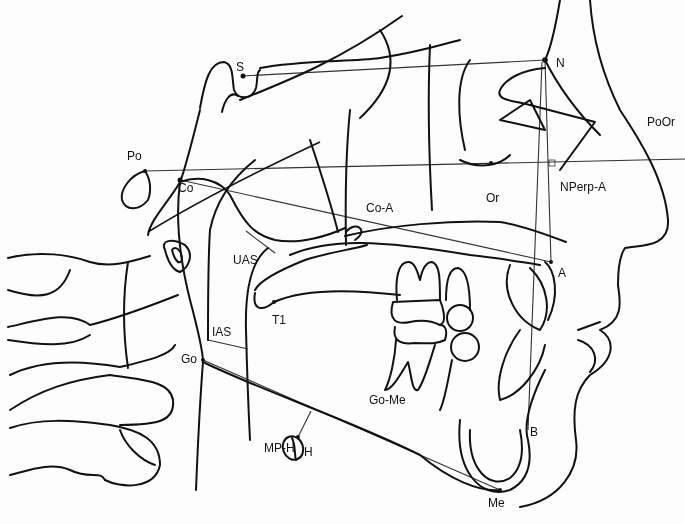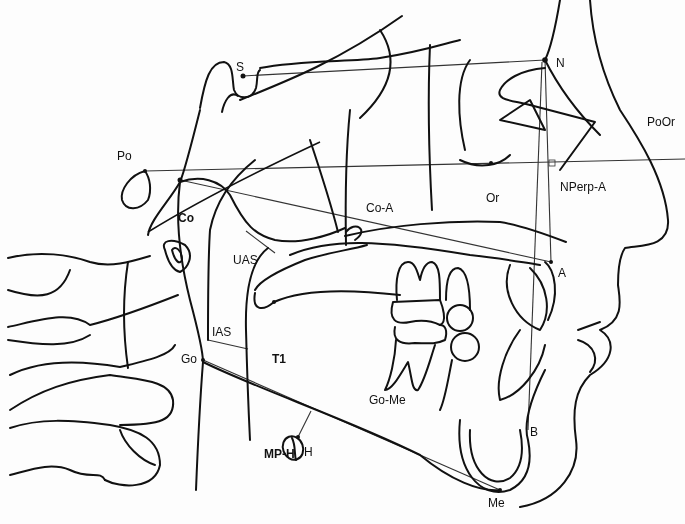--- a/index.html
+++ b/index.html
@@ -3,21 +3,21 @@
 <meta charset="utf-8">
 <style>
   html, body { margin:0; padding:0; background:#ffffff; }
   body { width:685px; height:524px; overflow:hidden; font-family:"Liberation Sans", sans-serif; }
   #stage { position:relative; width:685px; height:524px; background:#fdfdfd; }
   svg { position:absolute; left:0; top:0; }
   .anat { fill:none; stroke:#111; stroke-width:2; stroke-linecap:round; stroke-linejoin:round; }
   .ref { fill:none; stroke:#333; stroke-width:1.1; }
   .ref-thick { fill:none; stroke:#111; stroke-width:1.6; }
   .lbl { position:absolute; font-size:12px; color:#111; line-height:1; white-space:nowrap; }
-  .lbl.bold { font-weight:bold;margin-top:30px; }
+  .lbl.bold { font-weight:normal; }
   .pt { fill:#111; }
 </style>
 </head>
 <body>
 
 <div id="stage">
   <svg width="685" height="524" viewBox="0 0 685 524">
 
     <line class="ref" x1="243" y1="76" x2="545" y2="60"></line>
 
@@ -120,30 +120,30 @@
     <circle class="pt" cx="491" cy="163" r="2"></circle>
     <circle class="pt" cx="551" cy="262" r="2"></circle>
     <circle class="pt" cx="274" cy="302" r="2"></circle>
     <circle class="pt" cx="203" cy="360" r="2"></circle>
     <circle class="pt" cx="298" cy="437" r="2"></circle>
     <circle class="pt" cx="500" cy="490" r="2"></circle>
   </svg>
 
   <span class="lbl" style="left:236px;top:61px">S</span>
   <span class="lbl" style="left:556px;top:57px">N</span>
-  <span class="lbl" style="left:117px;top:150px">Po</span>
+  <span class="lbl" style="left:127px;top:150px">Po</span>
   <span class="lbl bold" style="left:178px;top:182px">Co</span>
   <span class="lbl" style="left:486px;top:192px">Or</span>
   <span class="lbl" style="left:558px;top:267px">A</span>
-  <span class="lbl bold" style="left:272px;top:323px">T1</span>
+  <span class="lbl bold" style="left:272px;top:314px">T1</span>
   <span class="lbl" style="left:181px;top:353px">Go</span>
   <span class="lbl" style="left:304px;top:446px">H</span>
   <span class="lbl" style="left:530px;top:426px">B</span>
   <span class="lbl" style="left:488px;top:497px">Me</span>
 
   <span class="lbl" style="left:647px;top:116px">PoOr</span>
   <span class="lbl" style="left:560px;top:181px">NPerp-A</span>
   <span class="lbl" style="left:366px;top:202px">Co-A</span>
   <span class="lbl" style="left:233px;top:254px">UAS</span>
   <span class="lbl" style="left:212px;top:326px">IAS</span>
-  <span class="lbl bold" style="left:264px;top:418px">MP-H</span>
+  <span class="lbl bold" style="left:264px;top:442px">MP-H</span>
   <span class="lbl" style="left:369px;top:394px">Go-Me</span>
 </div>
 
 </body></html>

